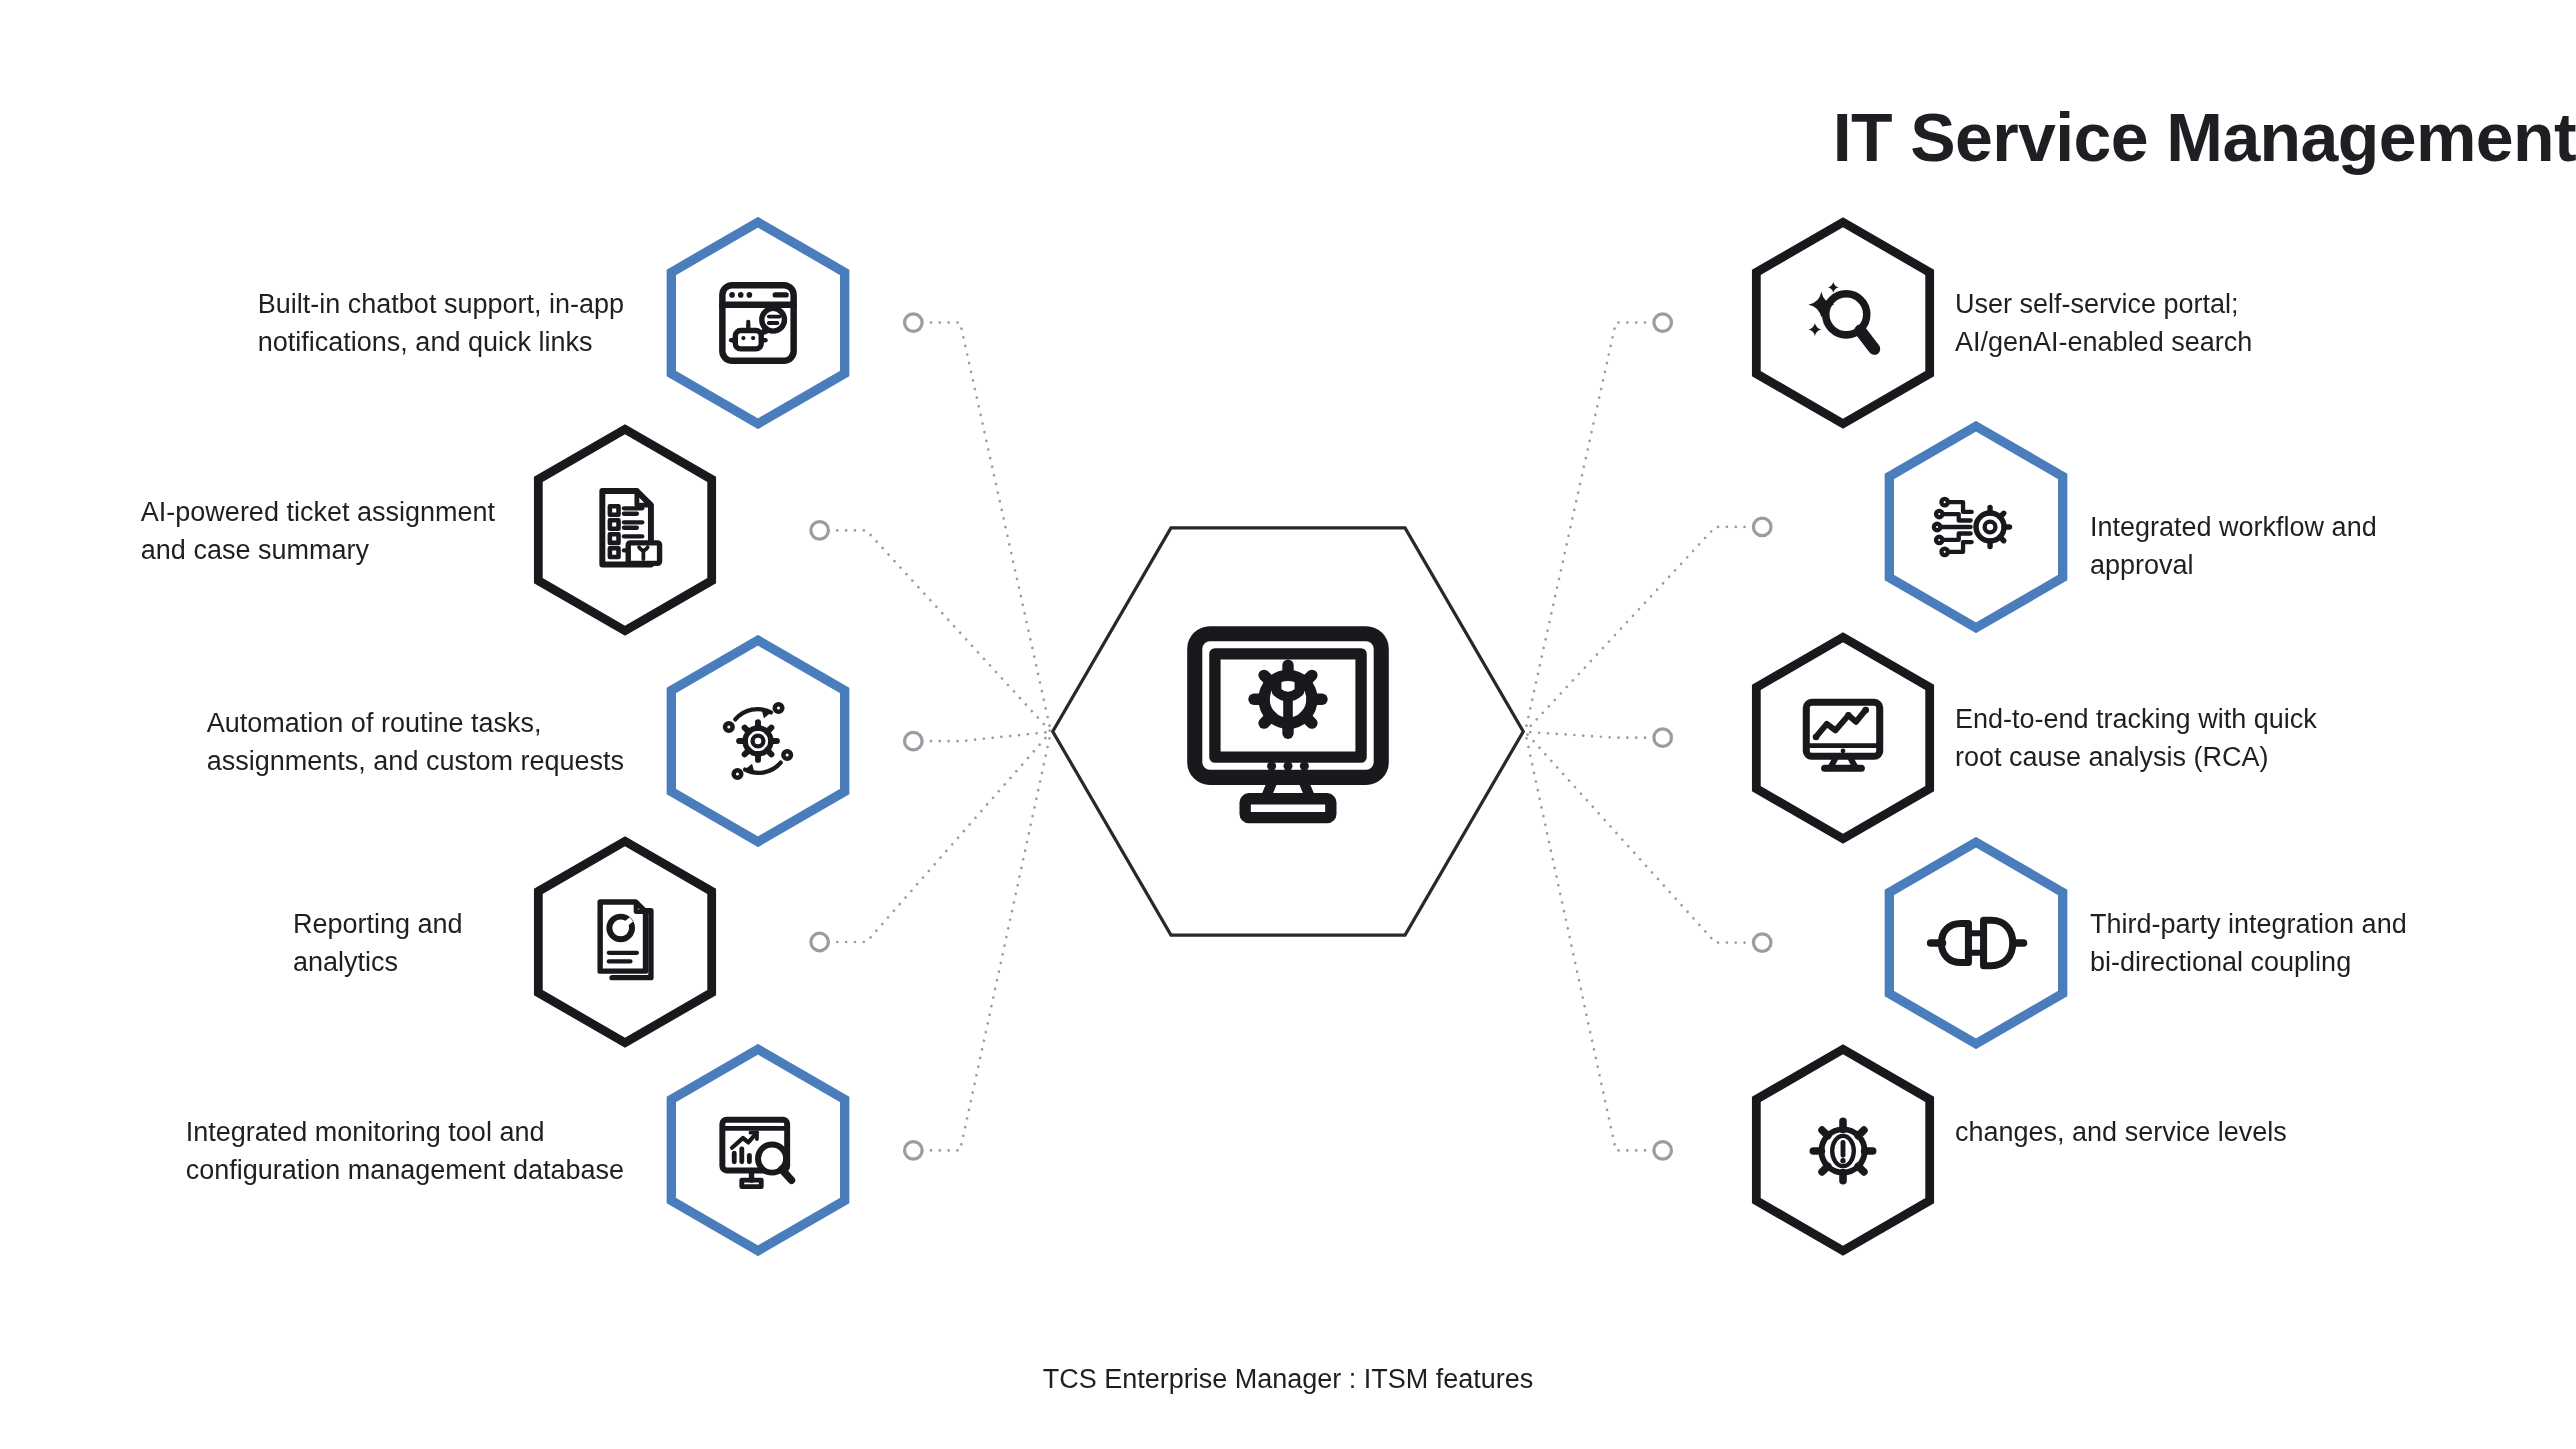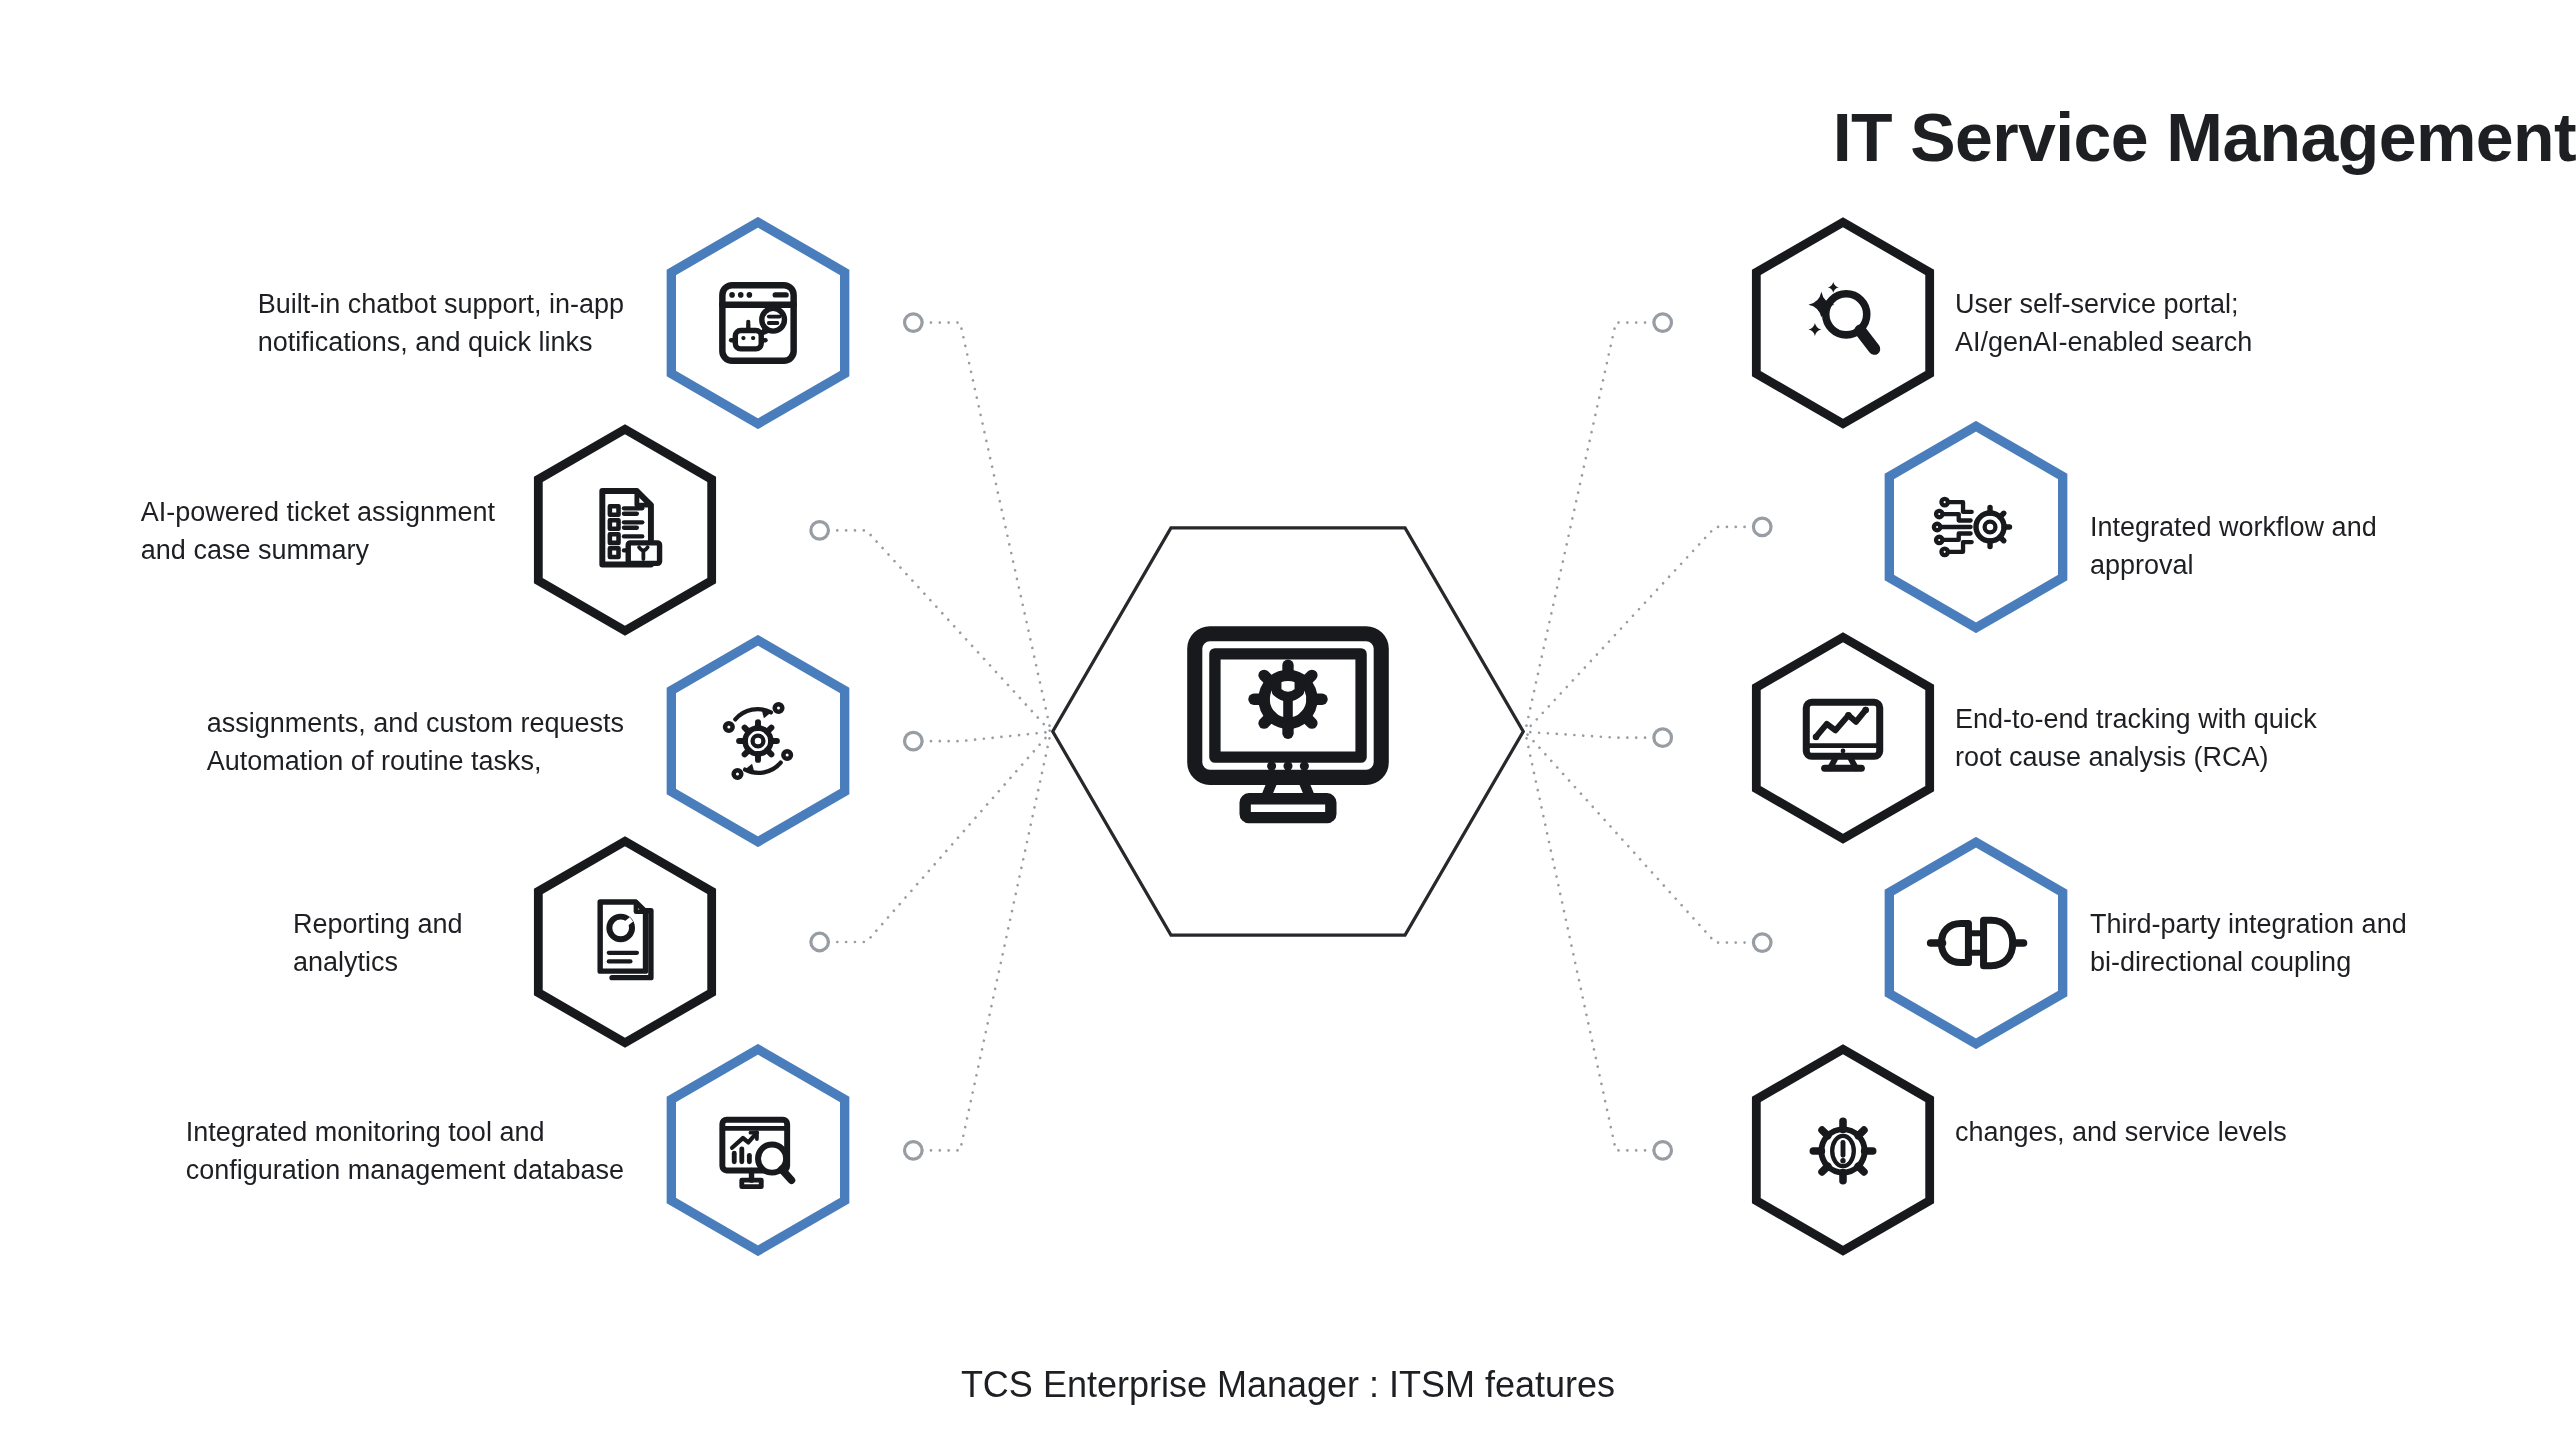--- a/index.html
+++ b/index.html
@@ -8,21 +8,21 @@
     font-family:"Liberation Sans", sans-serif;
     --blue:#4a7dbc; --ink:#17191c; --gray:#979da3; --text:#1d1f23;
     overflow:hidden;
   }
   .title{
     position:absolute;left:0;top:98px;width:100%;text-align:right;
     font-size:68px;font-weight:700;letter-spacing:-0.6px;color:var(--text);
   }
   .caption{
     position:absolute;left:0;top:1364px;width:100%;text-align:center;
-    font-size:36px;font-weight:500;color:var(--text);
+    font-size:27px;font-weight:500;color:var(--text);
   }
   .label{
     position:absolute;font-size:27px;line-height:38px;font-weight:500;
     color:var(--text);white-space:nowrap;
   }
   .label .ln{display:block;}
   .label.right-align{text-align:left;}
   .label.left-align{text-align:left;}
   svg.hex{position:absolute;}
   svg.hex polygon{fill:none;stroke-linejoin:miter;}
@@ -187,22 +187,22 @@
   <path class="s" d="M29 30 A27 27 0 0 1 62 23.5" stroke-width="4"></path>
   <path class="f" d="M62 23.5 l-9 -3.5 l2.5 9 z"></path>
   <path class="s" d="M71 70 A27 27 0 0 1 38 76.5" stroke-width="4"></path>
   <path class="f" d="M38 76.5 l9 3.5 l-2.5 -9 z"></path>
   <circle class="s" cx="23" cy="37" r="3.5" stroke-width="4.2"></circle>
   <circle class="s" cx="69" cy="19.5" r="3.5" stroke-width="4.2"></circle>
   <circle class="s" cx="77" cy="63" r="3.5" stroke-width="4.2"></circle>
   <circle class="s" cx="31" cy="80.5" r="3.5" stroke-width="4.2"></circle>
 </svg>
 <div class="label right-align" style="right:1952px;top:704px">
+  <span class="ln">Automation of routine tasks,</span>
   <span class="ln">assignments, and custom requests</span>
-  <span class="ln">Automation of routine tasks,</span>
 </div>
 
 <svg class="hex hex-black" style="left:533px;top:836px" width="184" height="212" viewBox="0 0 314 362">
   <polygon points="157,9 305,94.5 305,267.5 157,353 9,267.5 9,94.5"></polygon>
 </svg>
 <svg class="icon" style="left:571px;top:888px" width="108" height="108" viewBox="0 0 100 100">
   <path class="s" d="M34 21 H74 V83 H38" stroke-width="5"></path>
   <path class="sw" d="M27 13 H60 L69 22 V77 H27 Z" stroke-width="5"></path>
   <path class="s" d="M60 13 V22 H69" stroke-width="4"></path>
   <circle class="s" cx="46" cy="37" r="10.5" stroke-width="5.5"></circle>

